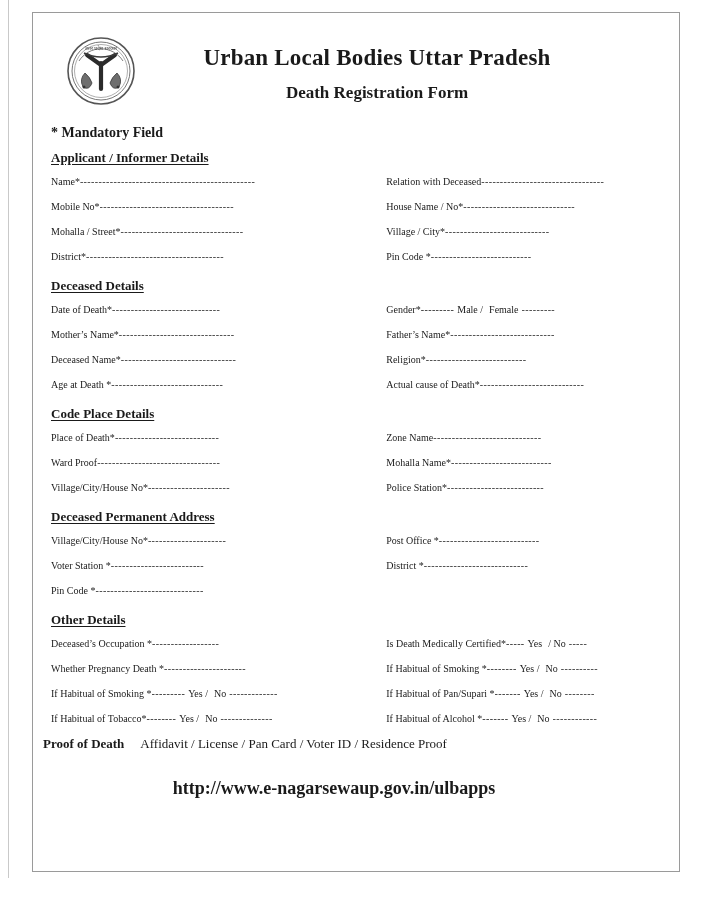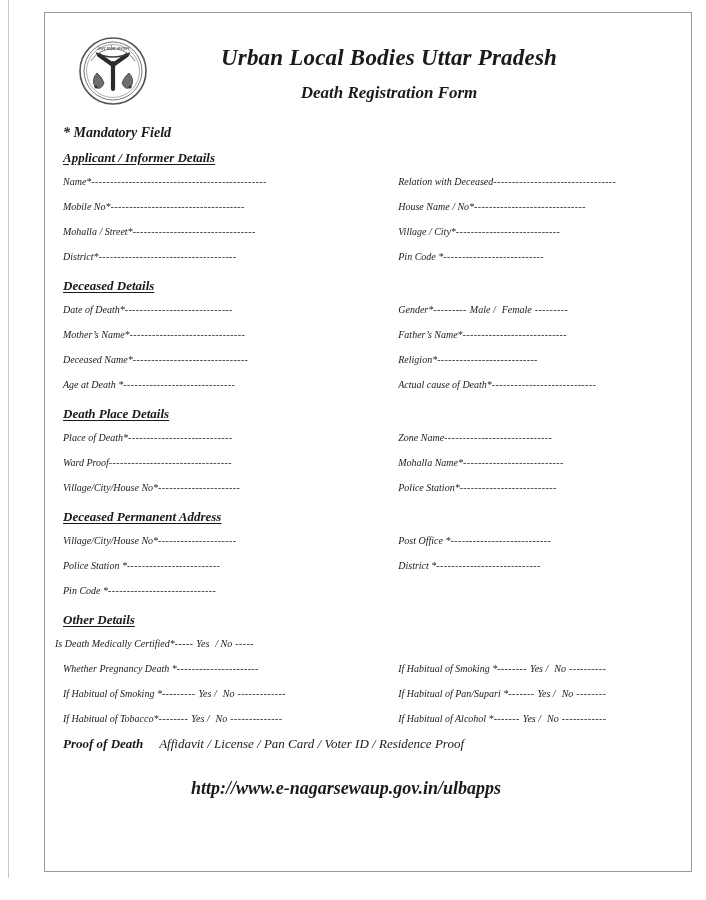--- a/index.html
+++ b/index.html
@@ -20,28 +20,27 @@
   .scan-edge {
     position: absolute;
     left: 8px;
     top: 0;
     width: 1px;
     height: 878px;
     background: #c9c9c9;
   }
   .page-frame {
     position: absolute;
-    left: 44px;
+    left: 32px;
     top: 12px;
     width: 648px;
     height: 860px;
     border: 1px solid #9a9a9a;
     background: #fff;
     box-sizing: border-box;
-    font-style: italic;
   }
   .inner {
     position: absolute;
     left: 0; top: 0; right: 0; bottom: 0;
     padding: 10px 14px 0 10px;
     box-sizing: border-box;
   }
 
   
   .header {
@@ -130,21 +129,21 @@
   .opt {
     flex: 0 0 auto;
     padding: 0 3px;
   }
 
   
   .proof {
     display: flex;
     align-items: flex-start;
     font-size: 13px;
-    margin: 5px 0 0 8px;
+    margin: 5px 0 0 0;
   }
   .proof-label {
     font-weight: bold;
     margin-right: 16px;
   }
   .proof-value { white-space: nowrap; }
 
   .footer-url {
     text-align: center;
     font-size: 18px;
@@ -278,21 +277,21 @@
           <div class="col col-left">
             <span class="fld-label">Age at Death *</span>
             <span class="gap">  </span>
             <span class="dash">------------------------------</span>
           </div>
           <div class="col col-right">
             <span class="fld-label">Actual cause of Death*</span>
             <span class="dash">----------------------------</span>
           </div>
         </div>
-        <div class="section-head">Death Place Details</div>
+        <div class="section-head">Code Place Details</div>
         <div class="row">
           <div class="col col-left">
             <span class="fld-label">Place of Death*</span>
             <span class="gap">   </span>
             <span class="dash">----------------------------</span>
           </div>
           <div class="col col-right">
             <span class="fld-label">Zone Name</span>
             <span class="gap">     </span>
             <span class="dash">-----------------------------</span>
@@ -329,40 +328,45 @@
             <span class="dash">---------------------</span>
           </div>
           <div class="col col-right">
             <span class="fld-label">Post Office *</span>
             <span class="gap">      </span>
             <span class="dash">---------------------------</span>
           </div>
         </div>
         <div class="row">
           <div class="col col-left">
-            <span class="fld-label">Police Station *</span>
+            <span class="fld-label">Voter Station *</span>
             <span class="gap">      </span>
             <span class="dash">-------------------------</span>
           </div>
           <div class="col col-right">
             <span class="fld-label">District *</span>
             <span class="gap">        </span>
             <span class="dash">----------------------------</span>
           </div>
         </div>
         <div class="row">
           <div class="col col-left">
             <span class="fld-label">Pin Code *</span>
             <span class="gap">        </span>
             <span class="dash">-----------------------------</span>
           </div>
           <div class="col col-right"></div>
         </div>
         <div class="section-head">Other Details</div>
         <div class="row">
+          <div class="col col-left">
+            <span class="fld-label">Deceased’s Occupation *</span>
+            <span class="gap">    </span>
+            <span class="dash">------------------</span>
+          </div>
           <div class="col col-right">
             <span class="fld-label"> Is Death Medically Certified*</span>
             <span class="gap"> </span>
             <span class="dash-fixed">-----</span>
             <span class="opt">Yes</span>
             <span class="opt">/ No</span>
             <span class="dash">-----</span>
           </div>
         </div>
         <div class="row">

